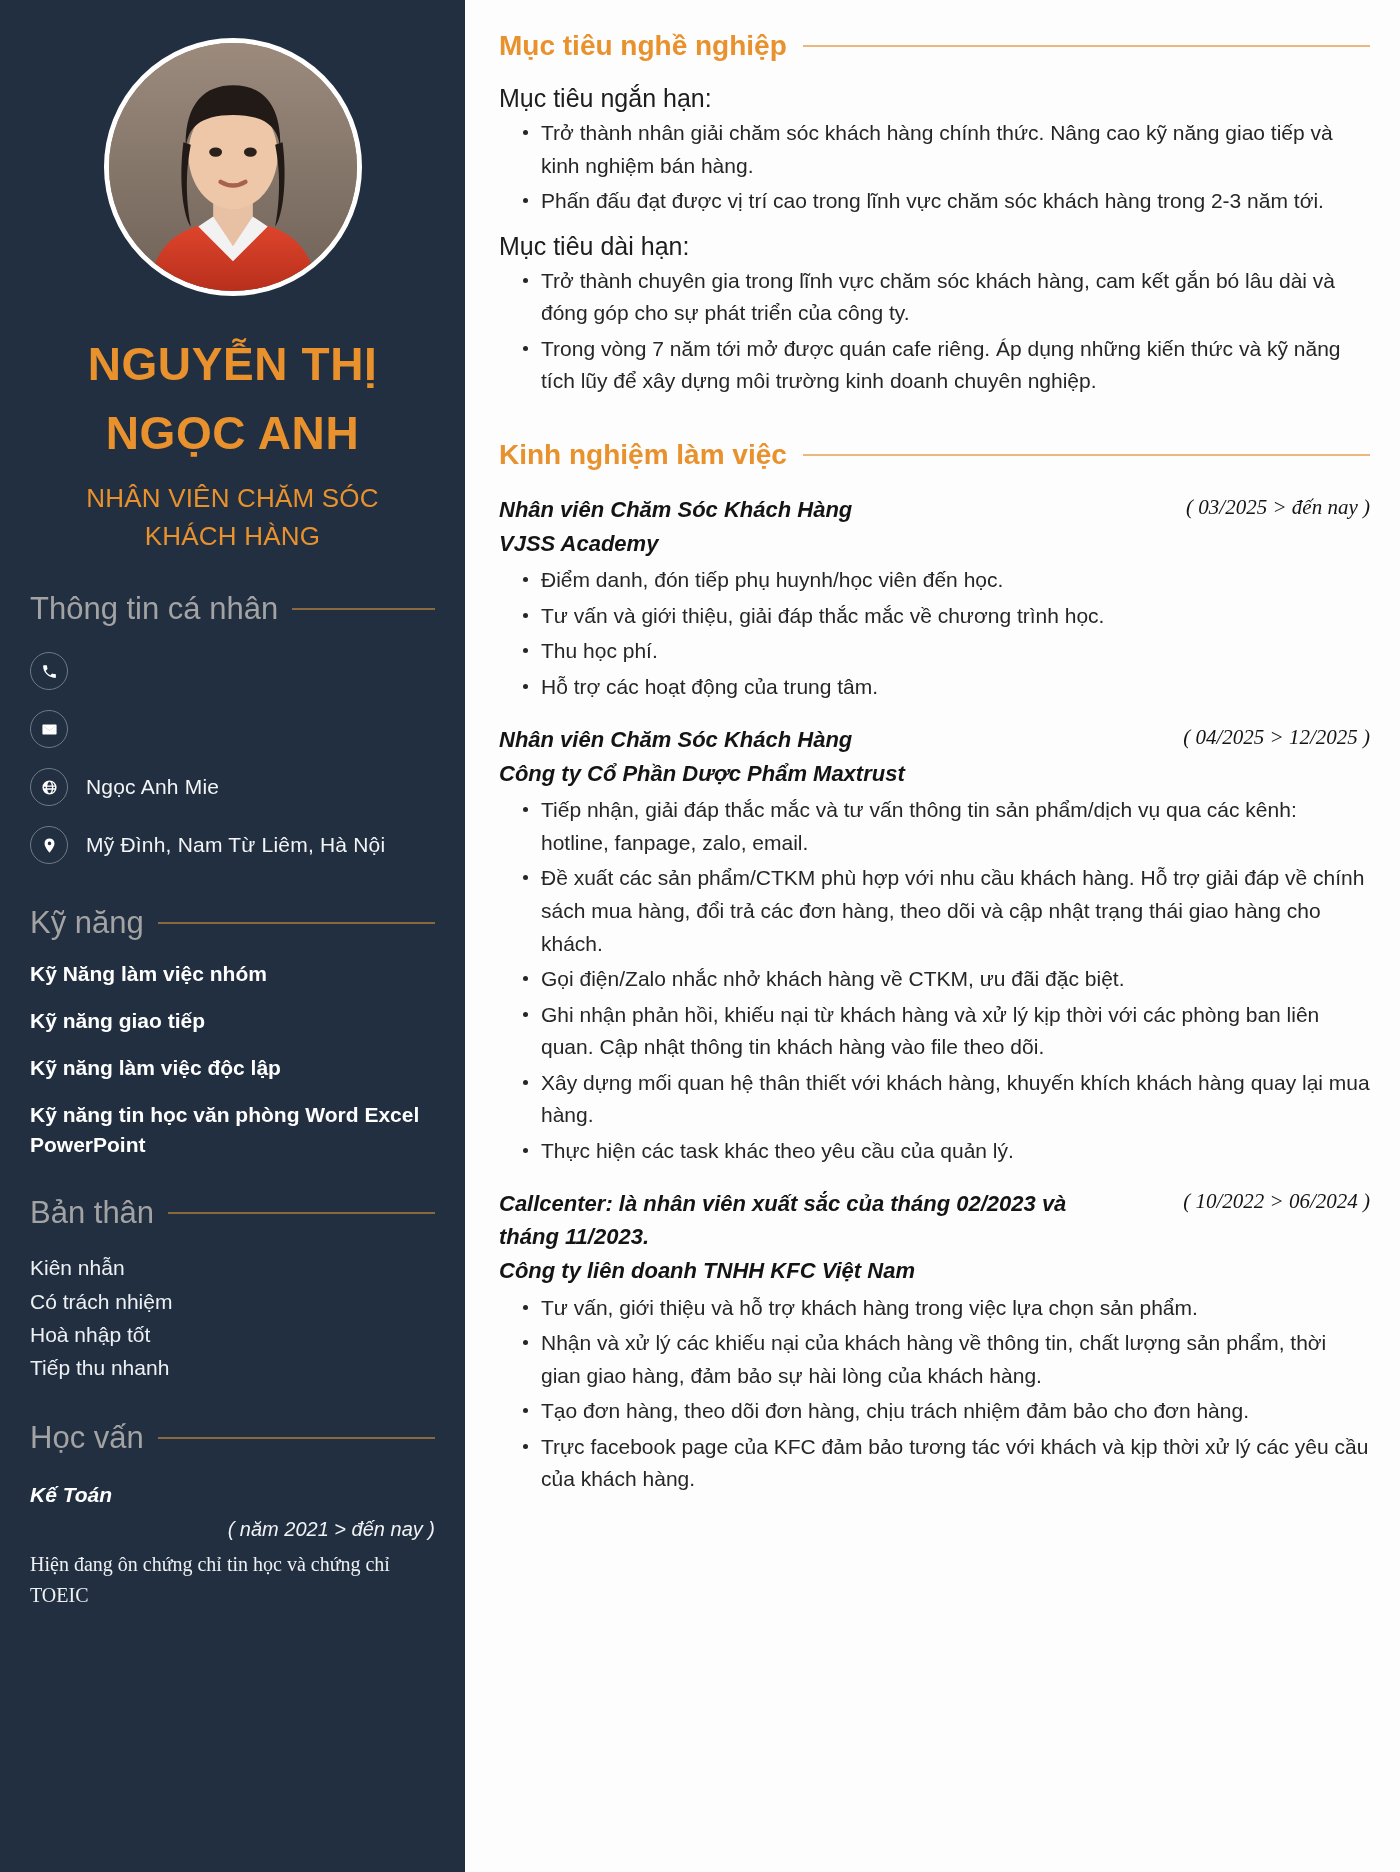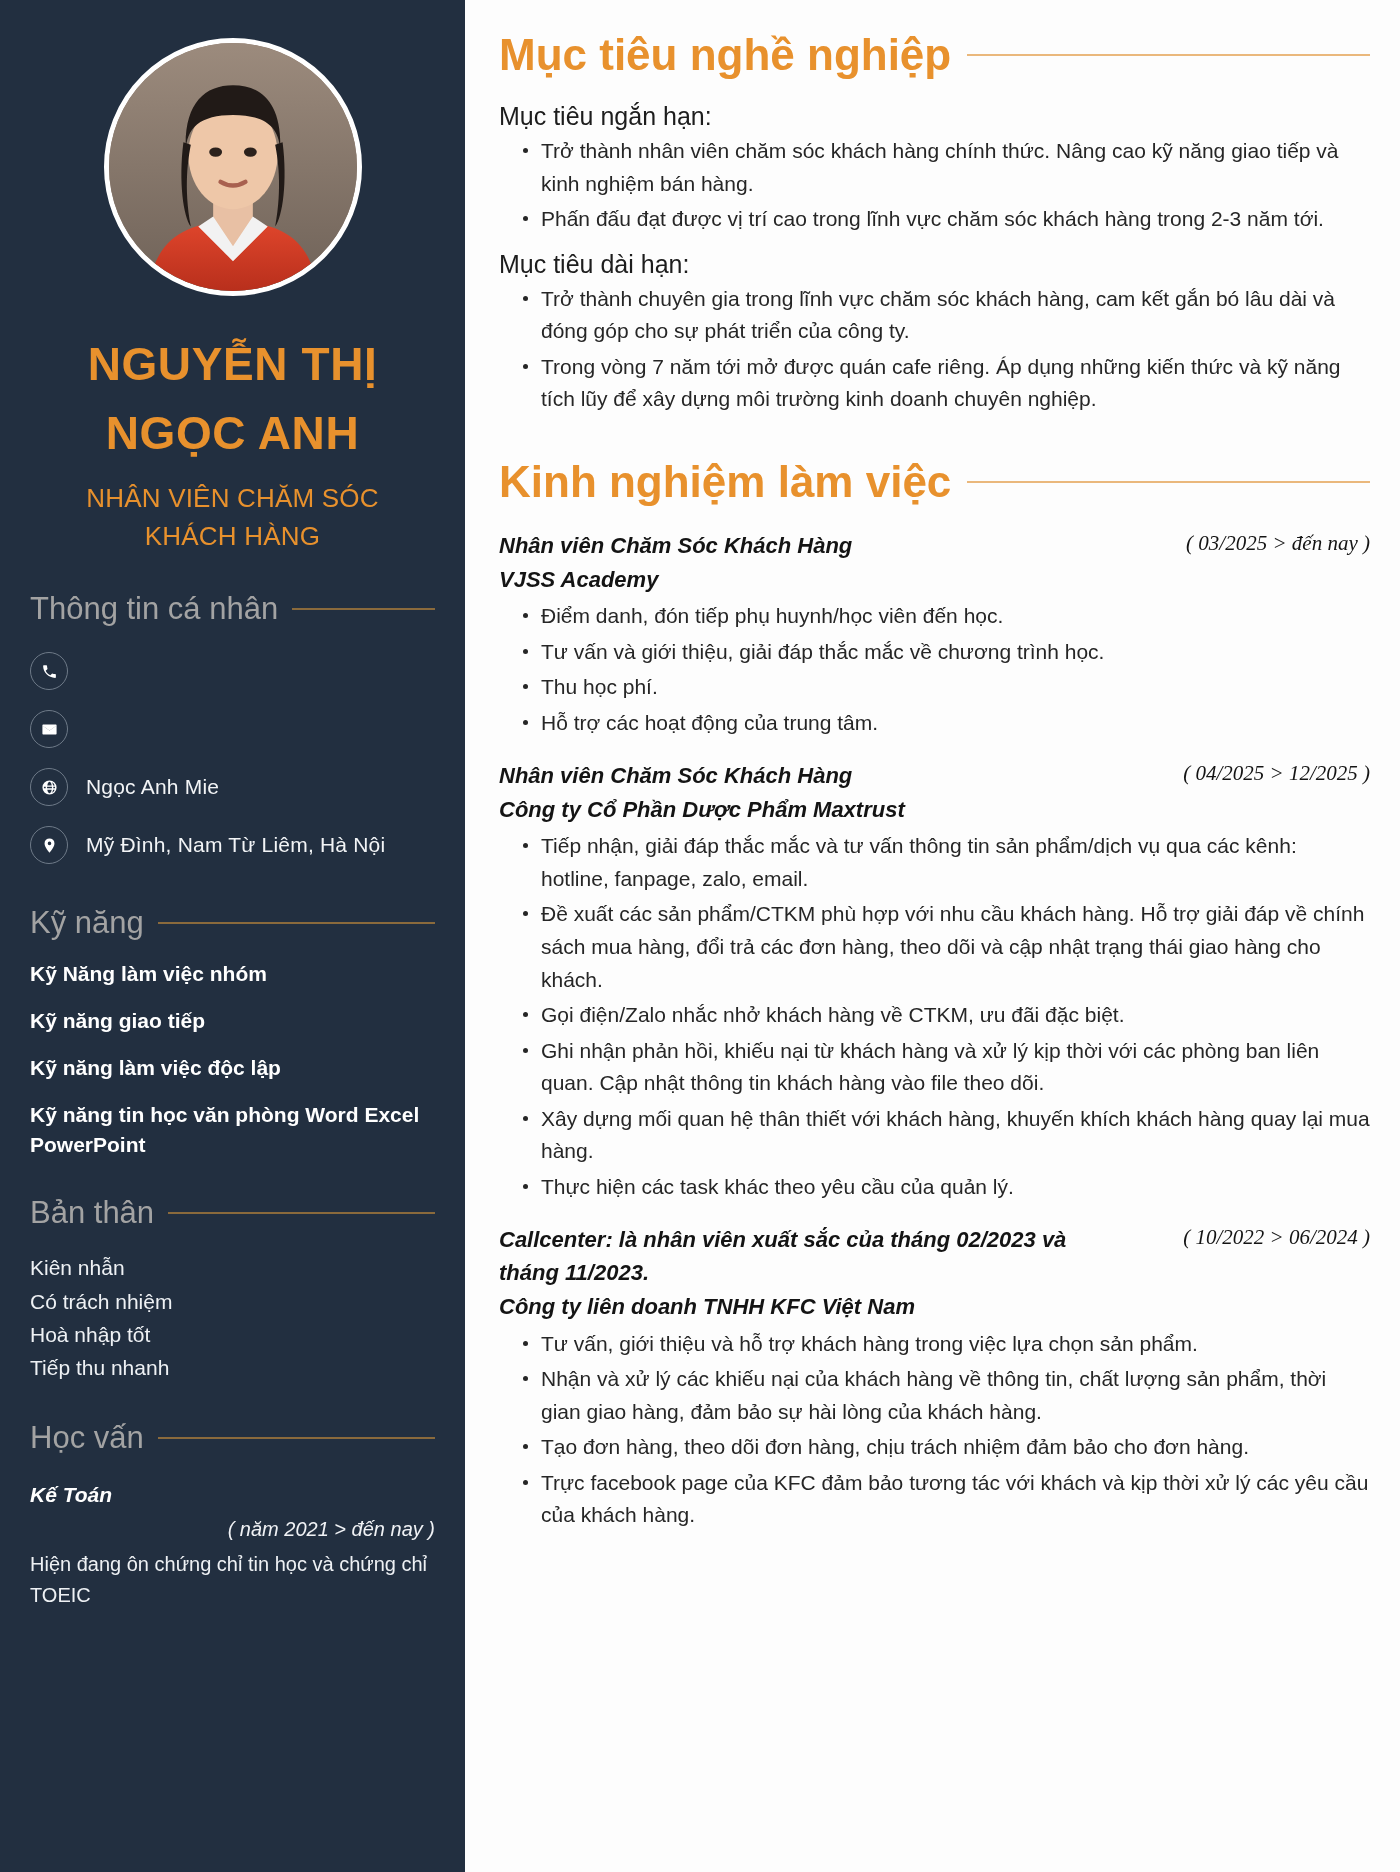--- a/index.html
+++ b/index.html
@@ -113,36 +113,37 @@
     color: #f0f2f5; line-height: 1.75; text-align: right;
   }
   .edu-school {
     font-size: 21px; font-weight: bold; font-style: italic;
     color: #ffffff; line-height: 1.75;
   }
   .edu-note {
     font-size: 20px;
     color: #eef1f4; line-height: 1.55;
     margin-top: 2px;
+    font-family: Liberation Serif, serif;
   }
 
   
   .main {
     flex: 1 1 auto;
     padding: 30px 30px 0 34px;
     color: #232323;
     background: #fdfdfd;
   }
   .m-sec-head {
     display: flex; align-items: center; gap: 16px;
     margin-bottom: 22px;
   }
   .m-sec-head .t {
     color: #e8912d;
-    font-size: 44px;
+    font-size: 28px;
     font-weight: bold;
     white-space: nowrap;
   }
   .m-sec-head .rule {
     flex: 1 1 auto; height: 2px; background: #eab87c;
   }
 
   .sub-lab {
     font-size: 25px; font-weight: normal;
     color: #1d1d1d;
@@ -311,21 +312,21 @@
   <main class="main">
 
     <div class="m-sec-head">
       <span class="t">Mục tiêu nghề nghiệp</span>
       <span class="rule"></span>
     </div>
 
     <div class="obj-group">
       <div class="sub-lab">Mục tiêu ngắn hạn:</div>
       <ul class="bul">
-        <li>Trở thành nhân viên chăm sóc khách hàng chính thức. Nâng cao kỹ năng giao tiếp và kinh nghiệm bán hàng.</li>
+        <li>Trở thành nhân giải chăm sóc khách hàng chính thức. Nâng cao kỹ năng giao tiếp và kinh nghiệm bán hàng.</li>
         <li>Phấn đấu đạt được vị trí cao trong lĩnh vực chăm sóc khách hàng trong 2-3 năm tới.</li>
       </ul>
     </div>
 
     <div class="obj-group">
       <div class="sub-lab">Mục tiêu dài hạn:</div>
       <ul class="bul">
         <li>Trở thành chuyên gia trong lĩnh vực chăm sóc khách hàng, cam kết gắn bó lâu dài và đóng góp cho sự phát triển của công ty.</li>
         <li>Trong vòng 7 năm tới mở được quán cafe riêng. Áp dụng những kiến thức và kỹ năng tích lũy để xây dựng môi trường kinh doanh chuyên nghiệp.</li>
       </ul>

